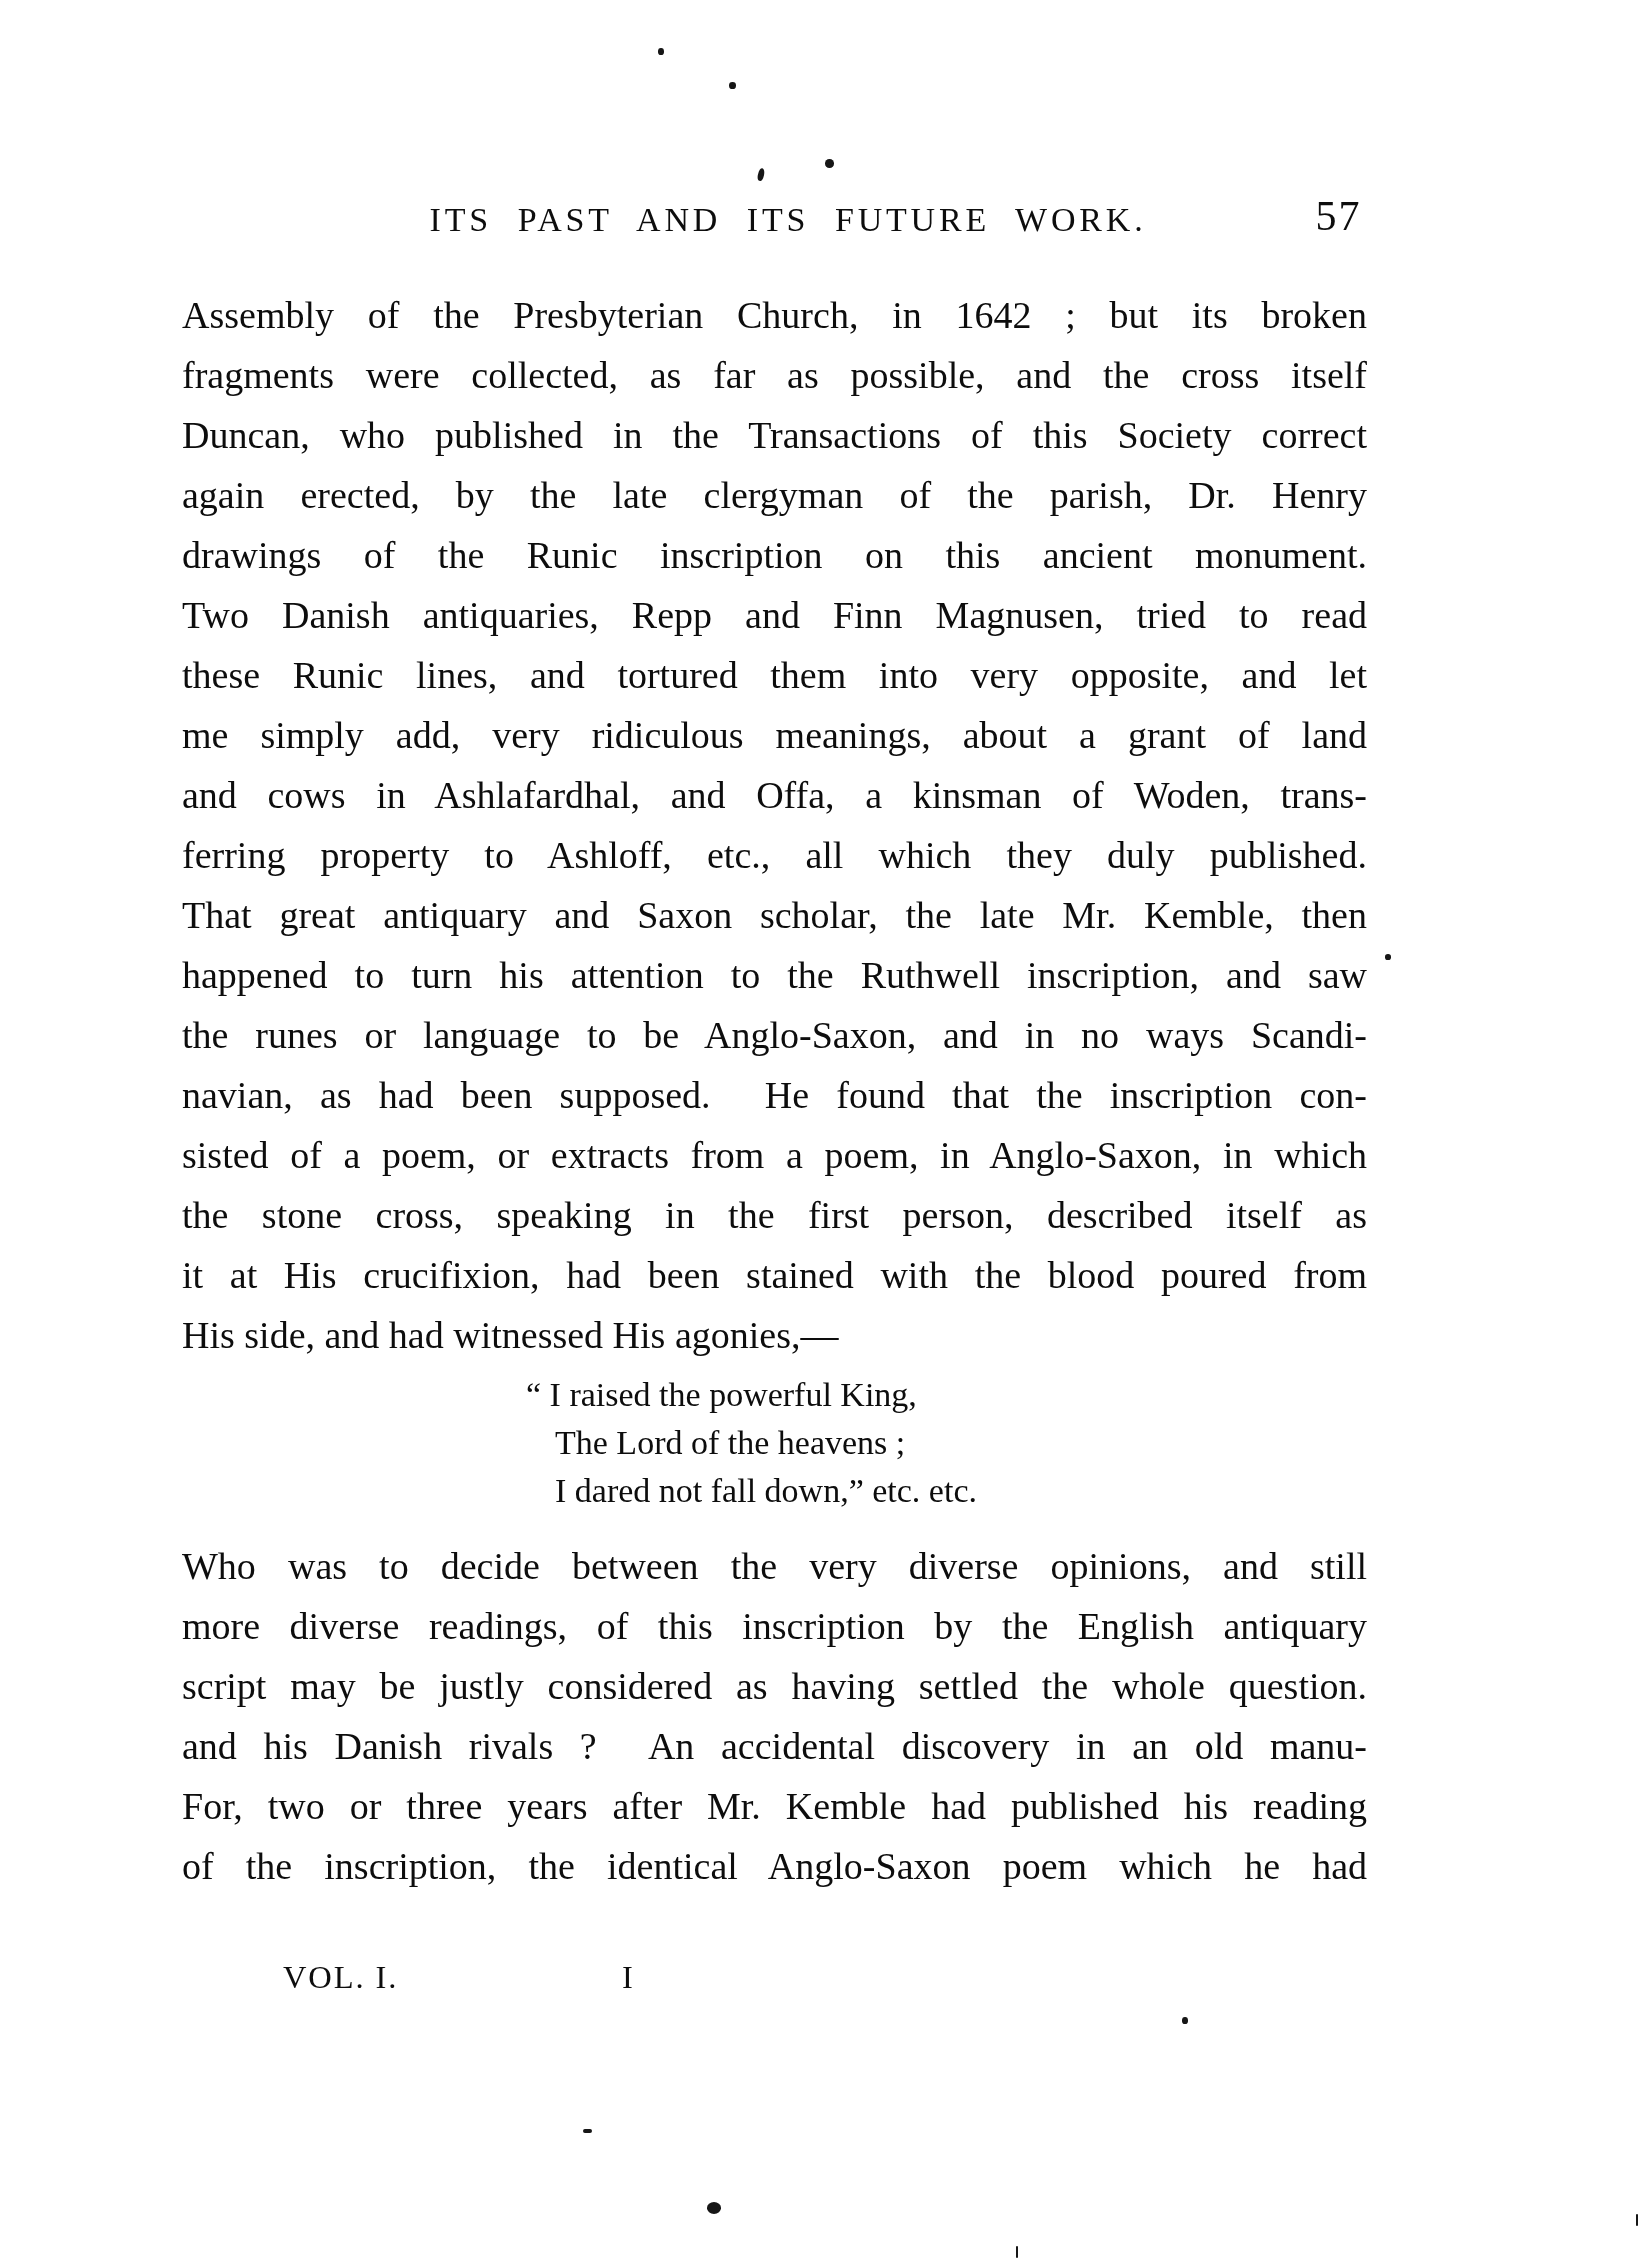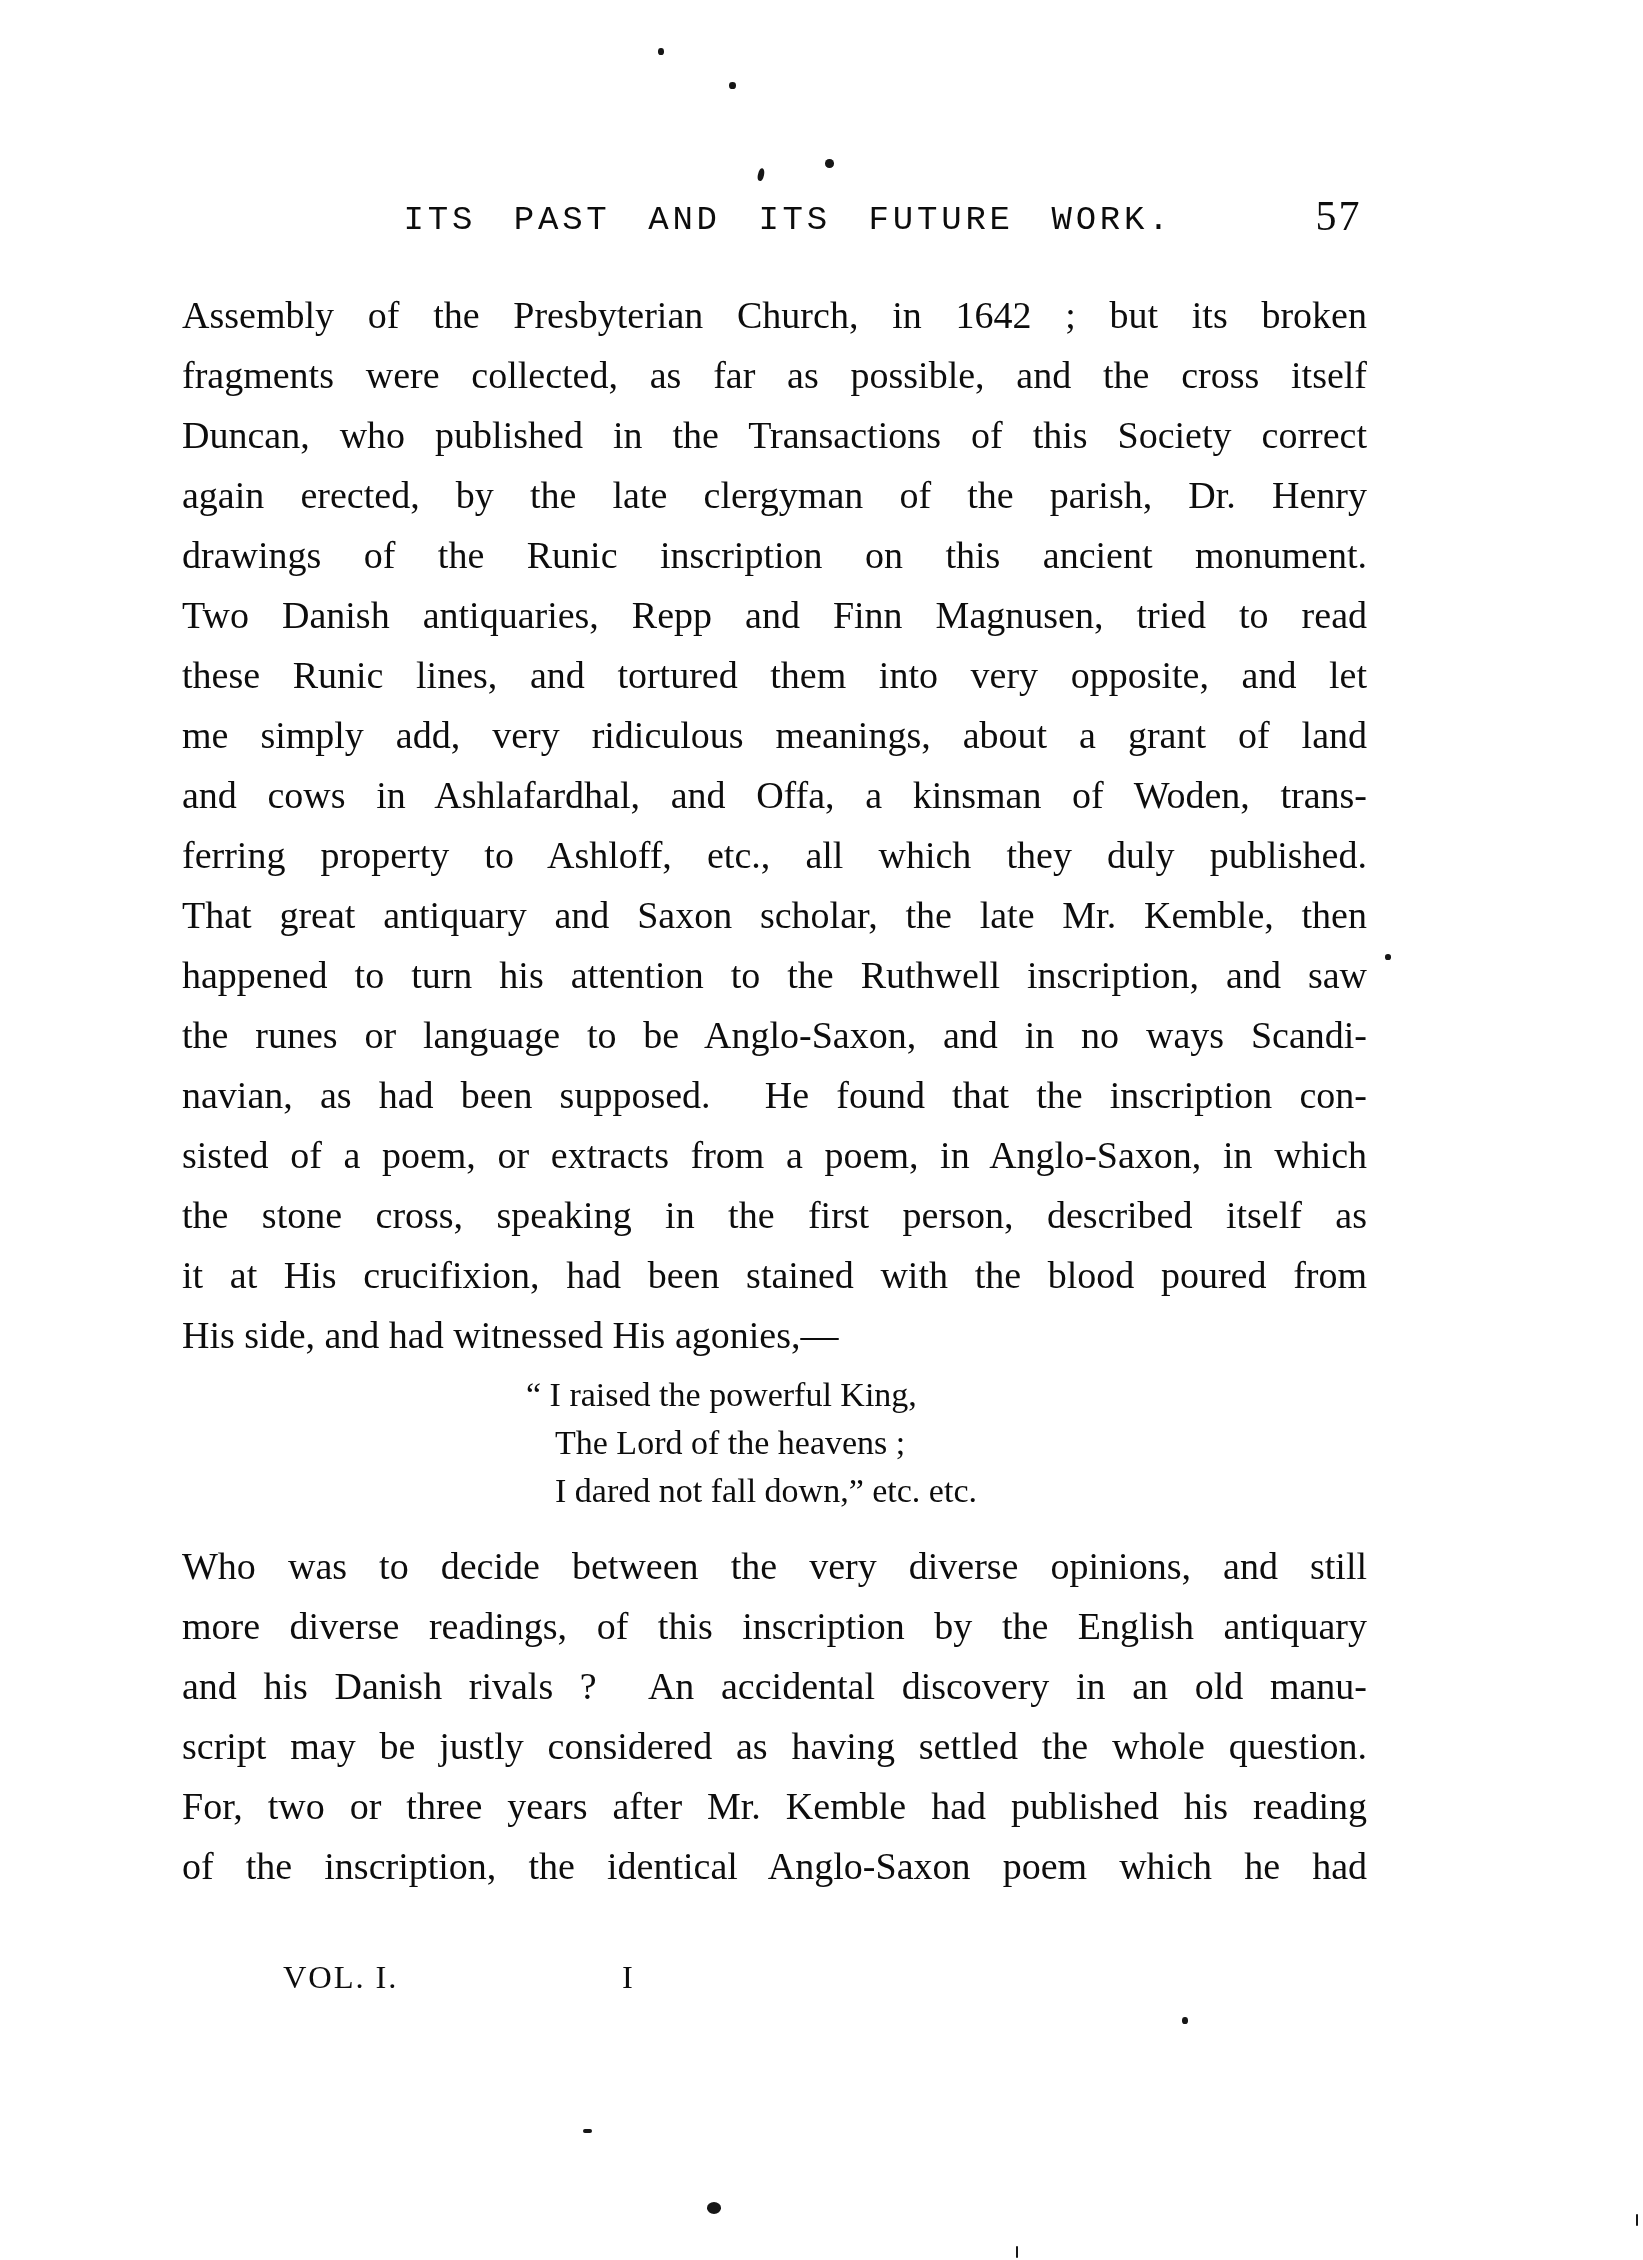--- a/index.html
+++ b/index.html
@@ -15,21 +15,20 @@
   
   .header-row{
     position:absolute;top:197px;left:182px;width:1185px;height:48px;
   }
   .running-title{
     display:block;text-align:center;
     font-size:34px;line-height:46px;
     letter-spacing:3.8px;word-spacing:13.4px;
     padding-left:27px;
     white-space:nowrap;
-    font-family:Liberation Mono, monospace;
   }
   .page-number{
     position:absolute;right:5.7px;top:-5.7px;
     font-size:42px;line-height:50px;letter-spacing:1.9px;
   }
   
   .text-column{
     position:absolute;left:182px;top:285px;width:1185px;
     font-size:38px;line-height:60px;
   }
@@ -96,22 +95,22 @@
 
     <div class="quote">
       <div class="qline">“ I raised the powerful King,</div>
       <div class="qline cont">The Lord of the heavens&nbsp;;</div>
       <div class="qline cont">I dared not fall down,” etc. etc.</div>
     </div>
 
     <div class="para second">
       <div class="line">Who was to decide between the very diverse opinions, and still</div>
       <div class="line">more diverse readings, of this inscription by the English antiquary</div>
+      <div class="line">script may be justly considered as having settled the whole question.</div>
       <div class="line">and his Danish rivals&nbsp;?&nbsp; An accidental discovery in an old manu-</div>
-      <div class="line">script may be justly considered as having settled the whole question.</div>
       <div class="line">For, two or three years after Mr. Kemble had published his reading</div>
       <div class="line">of the inscription, the identical Anglo-Saxon poem which he had</div>
     </div>
 
   </div>
 
   <div class="footer-row">
     <span class="vol-label">VOL. I.</span>
     <span class="signature-mark">I</span>
   </div>

